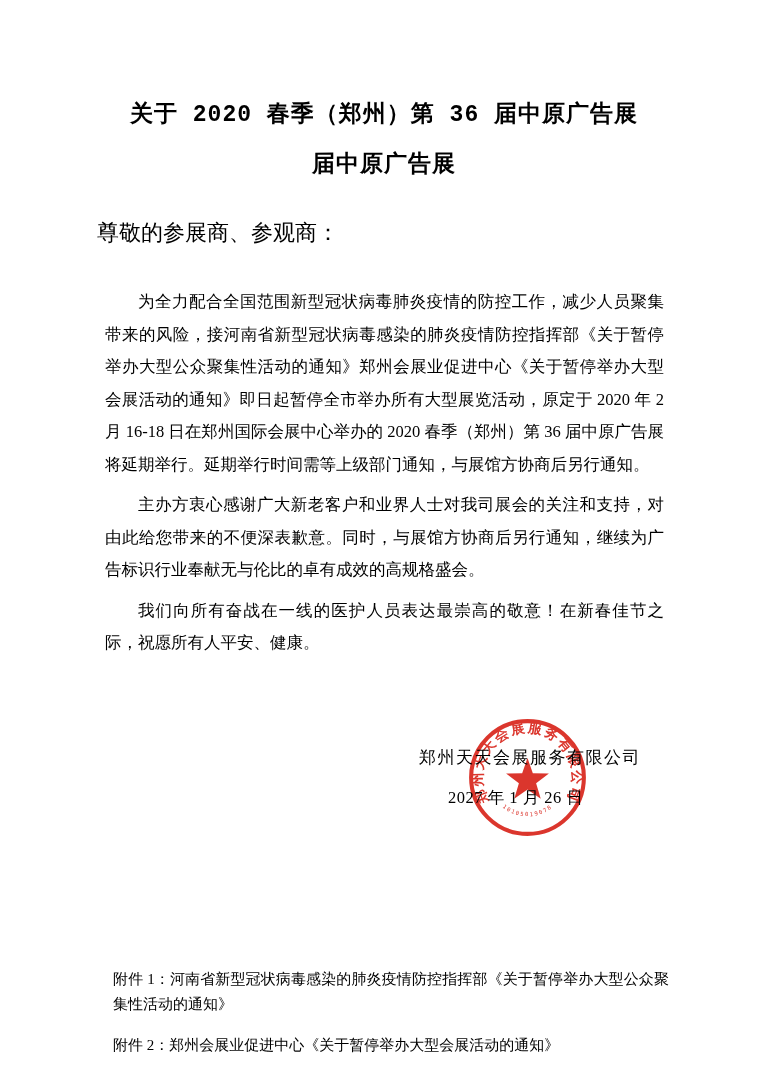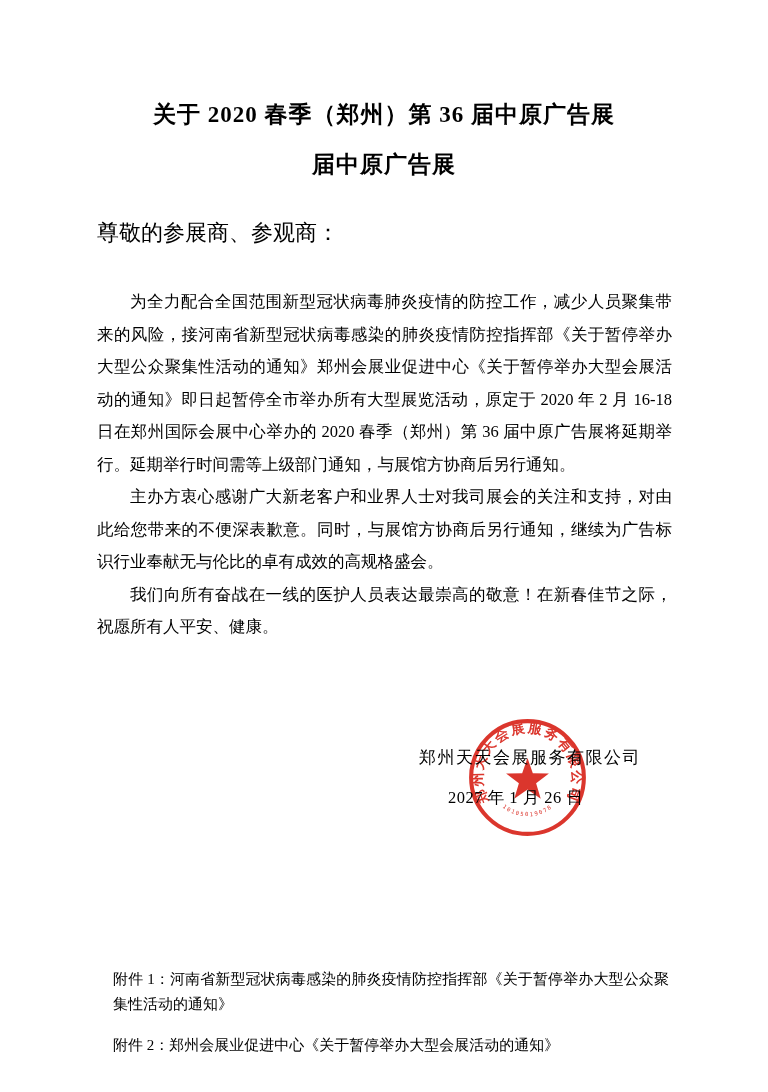--- a/index.html
+++ b/index.html
@@ -17,36 +17,37 @@
     background: #ffffff;
   }
   .doc-title {
     position: absolute;
     top: 90px; left: 96px; width: 576px;
     text-align: center;
     font-size: 23px;
     font-weight: bold;
     line-height: 50px;
     letter-spacing: 1px;
+    font-family: Liberation Mono, monospace;
   }
   .salutation {
     position: absolute;
     top: 220px; left: 97px; width: 576px;
     font-size: 22px;
     line-height: 26px;
   }
   .body-text {
     position: absolute;
     top: 254px; left: 97px; width: 575px;
     font-size: 16.5px;
     line-height: 32.5px;
     text-align: justify;
   }
   .body-text p {
-    margin: 0;
+    margin: 8px;
     text-indent: 2em;
   }
   .body-text p.first { margin-top: 32px; }
   .sig-company {
     position: absolute;
     top: 746px; left: 419px;
     font-size: 17px;
     letter-spacing: 1.5px;
     z-index: 2;
   }

